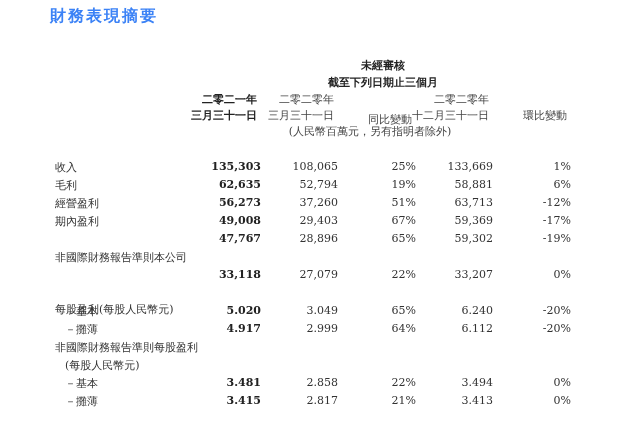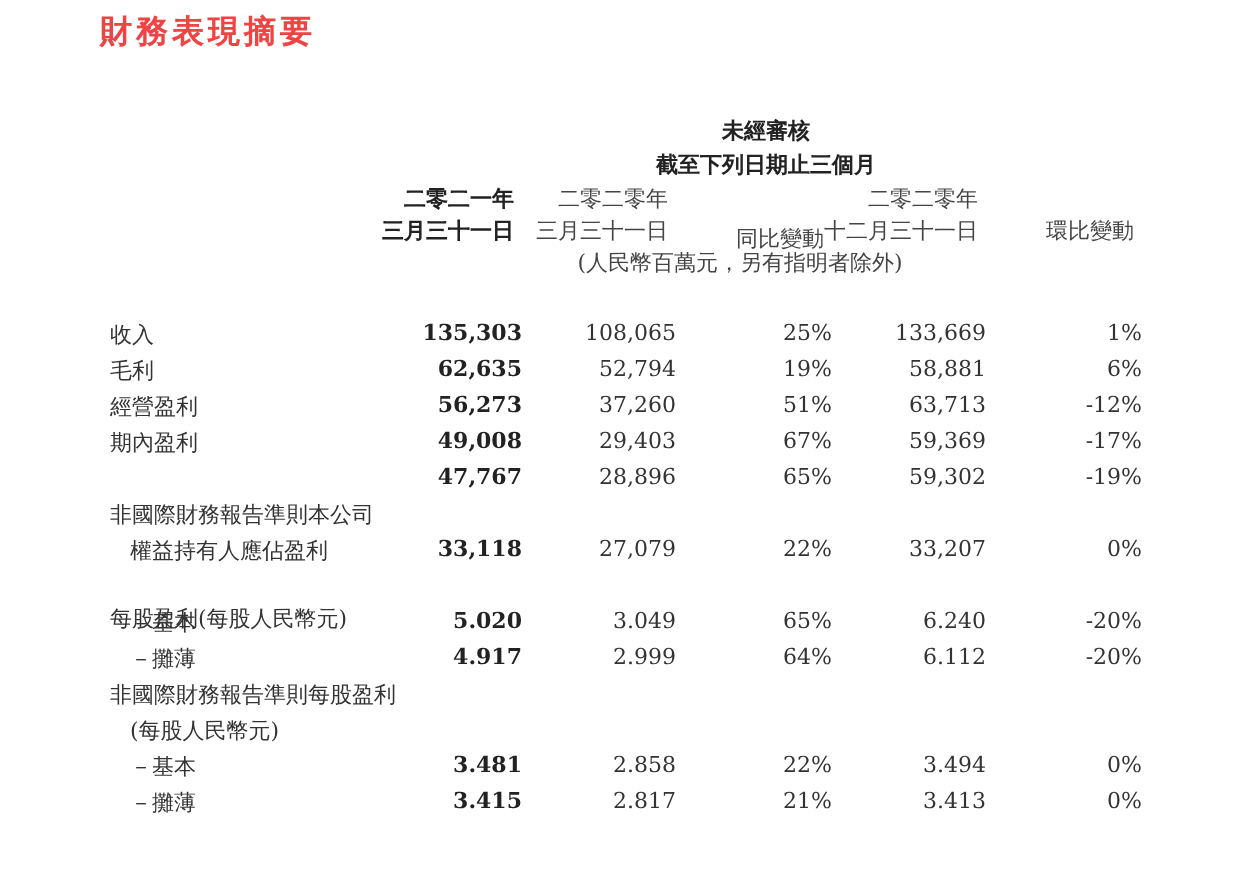--- a/index.html
+++ b/index.html
@@ -1,19 +1,19 @@
 <!DOCTYPE html>
 <html><head>
 <meta charset="utf-8">
 <style>
   html, body { margin:0; padding:0; background:#ffffff; }
   body { width:623px; height:435px; position:relative; overflow:hidden;
          font-family:"DejaVu Serif","Liberation Serif",serif; color:#222; }
   .title { position:absolute; left:50px; top:6px; font-family:"DejaVu Sans","Liberation Sans",sans-serif;
-           font-size:16px; font-weight:bold; letter-spacing:2px; color:#ef4444; }
+           font-size:16px; font-weight:bold; letter-spacing:2px; color:#3b82f6; }
   .hdr { position:absolute; font-size:11px; white-space:nowrap; }
   .hdr.bold { font-weight:bold; color:#222; }
   .hdr.norm { color:#444; }
   .c { transform:translateX(-50%); }
   .r { text-align:right; }
   .row { position:absolute; left:4px; width:623px; height:18px; font-size:11px; }
   .row .lbl { position:absolute; left:51px; top:0; white-space:nowrap; color:#333; }
   .row .lbl.ind { left:61px; }
   .row .cell { position:absolute; top:0; white-space:nowrap; text-align:right; color:#333; }
   .row .cell.b { font-weight:bold; color:#222; }
@@ -85,21 +85,20 @@
     <span class="cell b c1">47,767</span>
     <span class="cell c2">28,896</span>
     <span class="cell c3">65%</span>
     <span class="cell c4">59,302</span>
     <span class="cell c5">-19%</span>
   </div>
   <div class="row" style="top:250px;">
     <span class="lbl">非國際財務報告準則本公司</span>
   </div>
   <div class="row" style="top:268px;">
-    <span class="lbl ind">權益持有人應佔盈利</span>
     <span class="cell b c1">33,118</span>
     <span class="cell c2">27,079</span>
     <span class="cell c3">22%</span>
     <span class="cell c4">33,207</span>
     <span class="cell c5">0%</span>
   </div>
   <div class="row" style="top:286px;margin-top:16px;">
     <span class="lbl">每股盈利(每股人民幣元)</span>
   </div>
   <div class="row" style="top:304px;">

